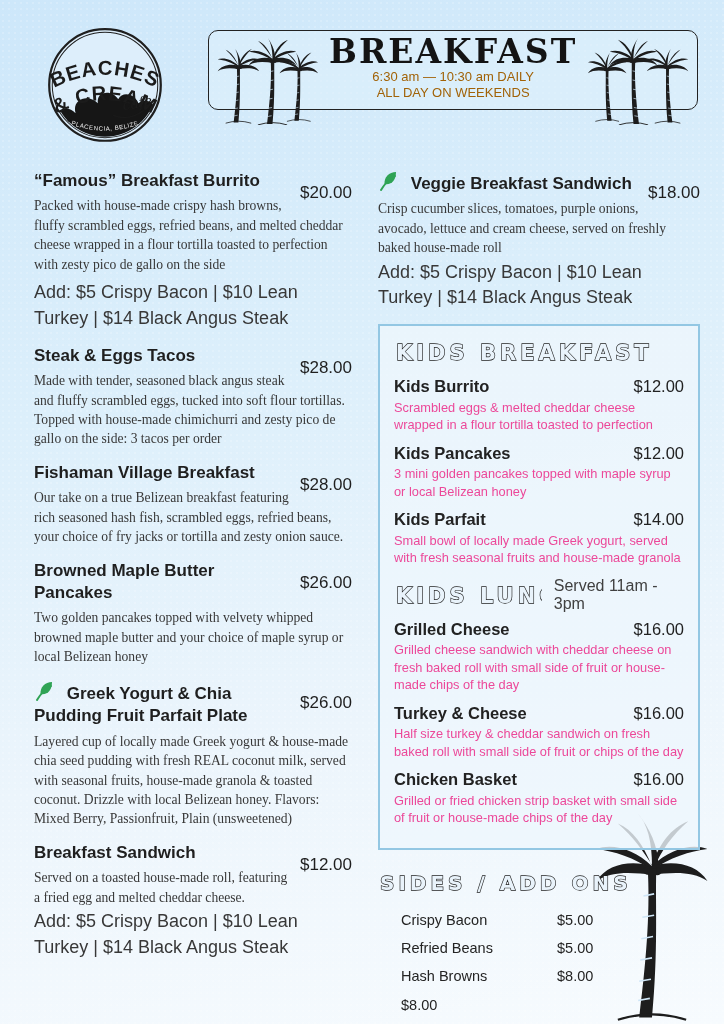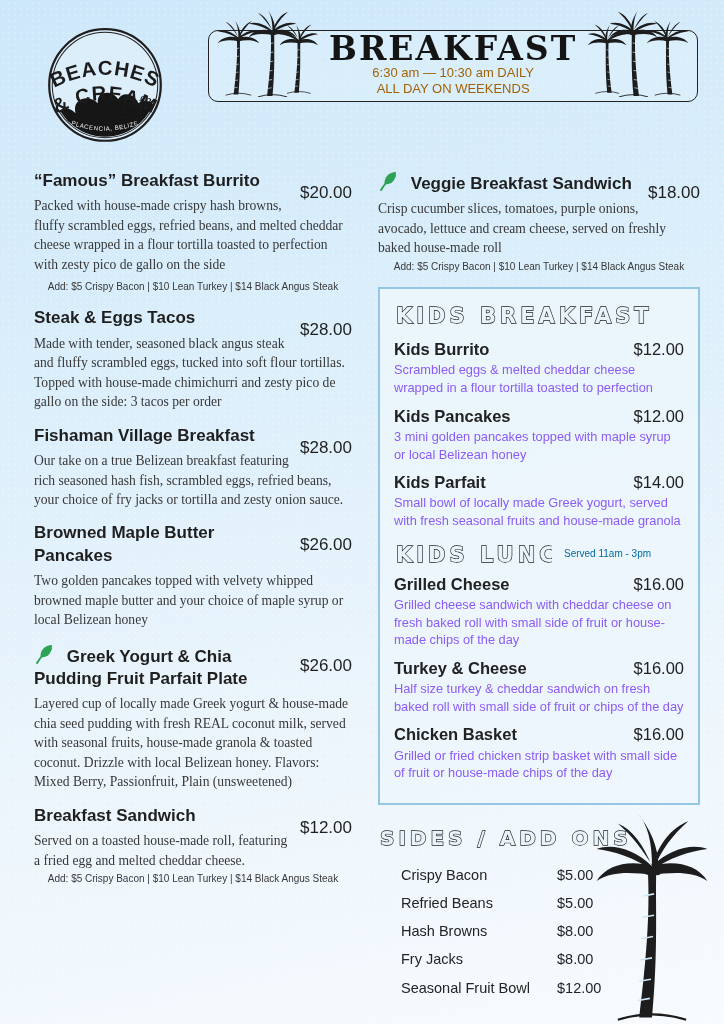--- a/index.html
+++ b/index.html
@@ -11,48 +11,48 @@
   body::before{
     content:"";position:absolute;inset:0;z-index:0;pointer-events:none;opacity:.35;
     background-image:radial-gradient(rgba(255,255,255,.55) .7px,transparent .8px);
     background-size:6px 6px;
   }
   .layer{position:relative;z-index:1;}
   
   .top{display:flex;align-items:flex-start;padding:22px 30px 0 34px;}
   .logo-wrap{width:142px;flex:none;}
   .banner{
-    flex:1;margin-left:32px;margin-top:8px;height:72px;
+    flex:1;margin-left:32px;margin-top:8px;height:80px;
     border:1.6px solid #222;border-radius:10px;
     background:rgba(222,240,252,.55);
-    display:flex;align-items:flex-end;padding:4px 8px;box-sizing:border-box;
+    display:flex;align-items:flex-start;padding:4px 8px;box-sizing:border-box;
   }
   .banner-center{flex:1;text-align:center;}
   .banner-title{font-family:"DejaVu Serif","Liberation Serif",serif;font-weight:700;
     font-size:33px;letter-spacing:2px;color:#141414;line-height:1.02;}
   .banner-sub{font-size:13px;color:#a16207;line-height:1.22;}
   
   .columns{display:flex;gap:26px;padding:14px 24px 0 34px;}
   .col-left{width:318px;flex:none;}
   .col-right{flex:1;min-width:0;}
   .menu-item{margin-bottom:13px;overflow:hidden;}
   .item-head{font-size:17px;font-weight:700;color:#1f1f1f;line-height:1.32;margin-bottom:4px;}
   .item-price{float:right;font-weight:400;color:#1f1f1f;margin-left:8px;margin-top:12px;}
   .item-desc{font-size:13.6px;line-height:1.43;color:#383838;font-family:Liberation Serif, serif;}
-  .item-add{font-size:10px;line-height:1.43;color:#383838;margin-top:6px;text-align:center;}
+  .item-add{font-size:18px;line-height:1.43;color:#383838;margin-top:6px;}
   .leaf{display:inline-block;vertical-align:-3px;margin-right:6px;}
   
   .kids-box{margin-top:12px;border:2px solid #93c7e3;background:rgba(238,246,252,.8);
     padding:12px 14px 12px;box-sizing:border-box;}
   .kid-item{margin:6px 0 9px;overflow:hidden;}
   .kid-head{font-size:16.5px;font-weight:700;color:#222;line-height:1.3;}
   .kid-price{float:right;font-weight:400;margin-left:8px;}
-  .kid-desc{font-size:12.8px;line-height:1.37;color:#8b5cf6;margin-top:1px;}
+  .kid-desc{font-size:12.8px;line-height:1.37;color:#ec4899;margin-top:1px;}
   .kids-lunch-row{display:flex;align-items:center;gap:12px;margin-top:10px;}
-  .kids-note{font-size:10px;color:#0369a1;}
+  .kids-note{font-size:16px;color:#404040;}
   .outline-text{font-family:"DejaVu Sans","Liberation Sans",sans-serif;font-weight:800;
     fill:#e9f3fb;stroke:#1d1d1d;stroke-width:1.3px;paint-order:stroke;letter-spacing:4px;}
   
   .sides{margin-top:18px;width:256px;}
   .sides-head-svg{margin-bottom:6px;}
   .side-row{display:grid;grid-template-columns:156px auto;font-size:14.5px;
     line-height:1.95;color:#242424;margin-left:23px;}
   
   .palm-big{position:absolute;right:8px;bottom:0;z-index:0;}
   .logo-text{font-family:"Liberation Sans","DejaVu Sans",sans-serif;font-weight:700;fill:#1b1b1b;}
@@ -285,21 +285,20 @@
         </div>
         <div class="side-row">
           <span>Refried Beans</span>
           <span>$5.00</span>
         </div>
         <div class="side-row">
           <span>Hash Browns</span>
           <span>$8.00</span>
         </div>
         <div class="side-row">
-          <span>Fry Jacks</span>
           <span>$8.00</span>
         </div>
         <div class="side-row">
           <span>Seasonal Fruit Bowl</span>
           <span>$12.00</span>
         </div>
         
         
       </div>
 

